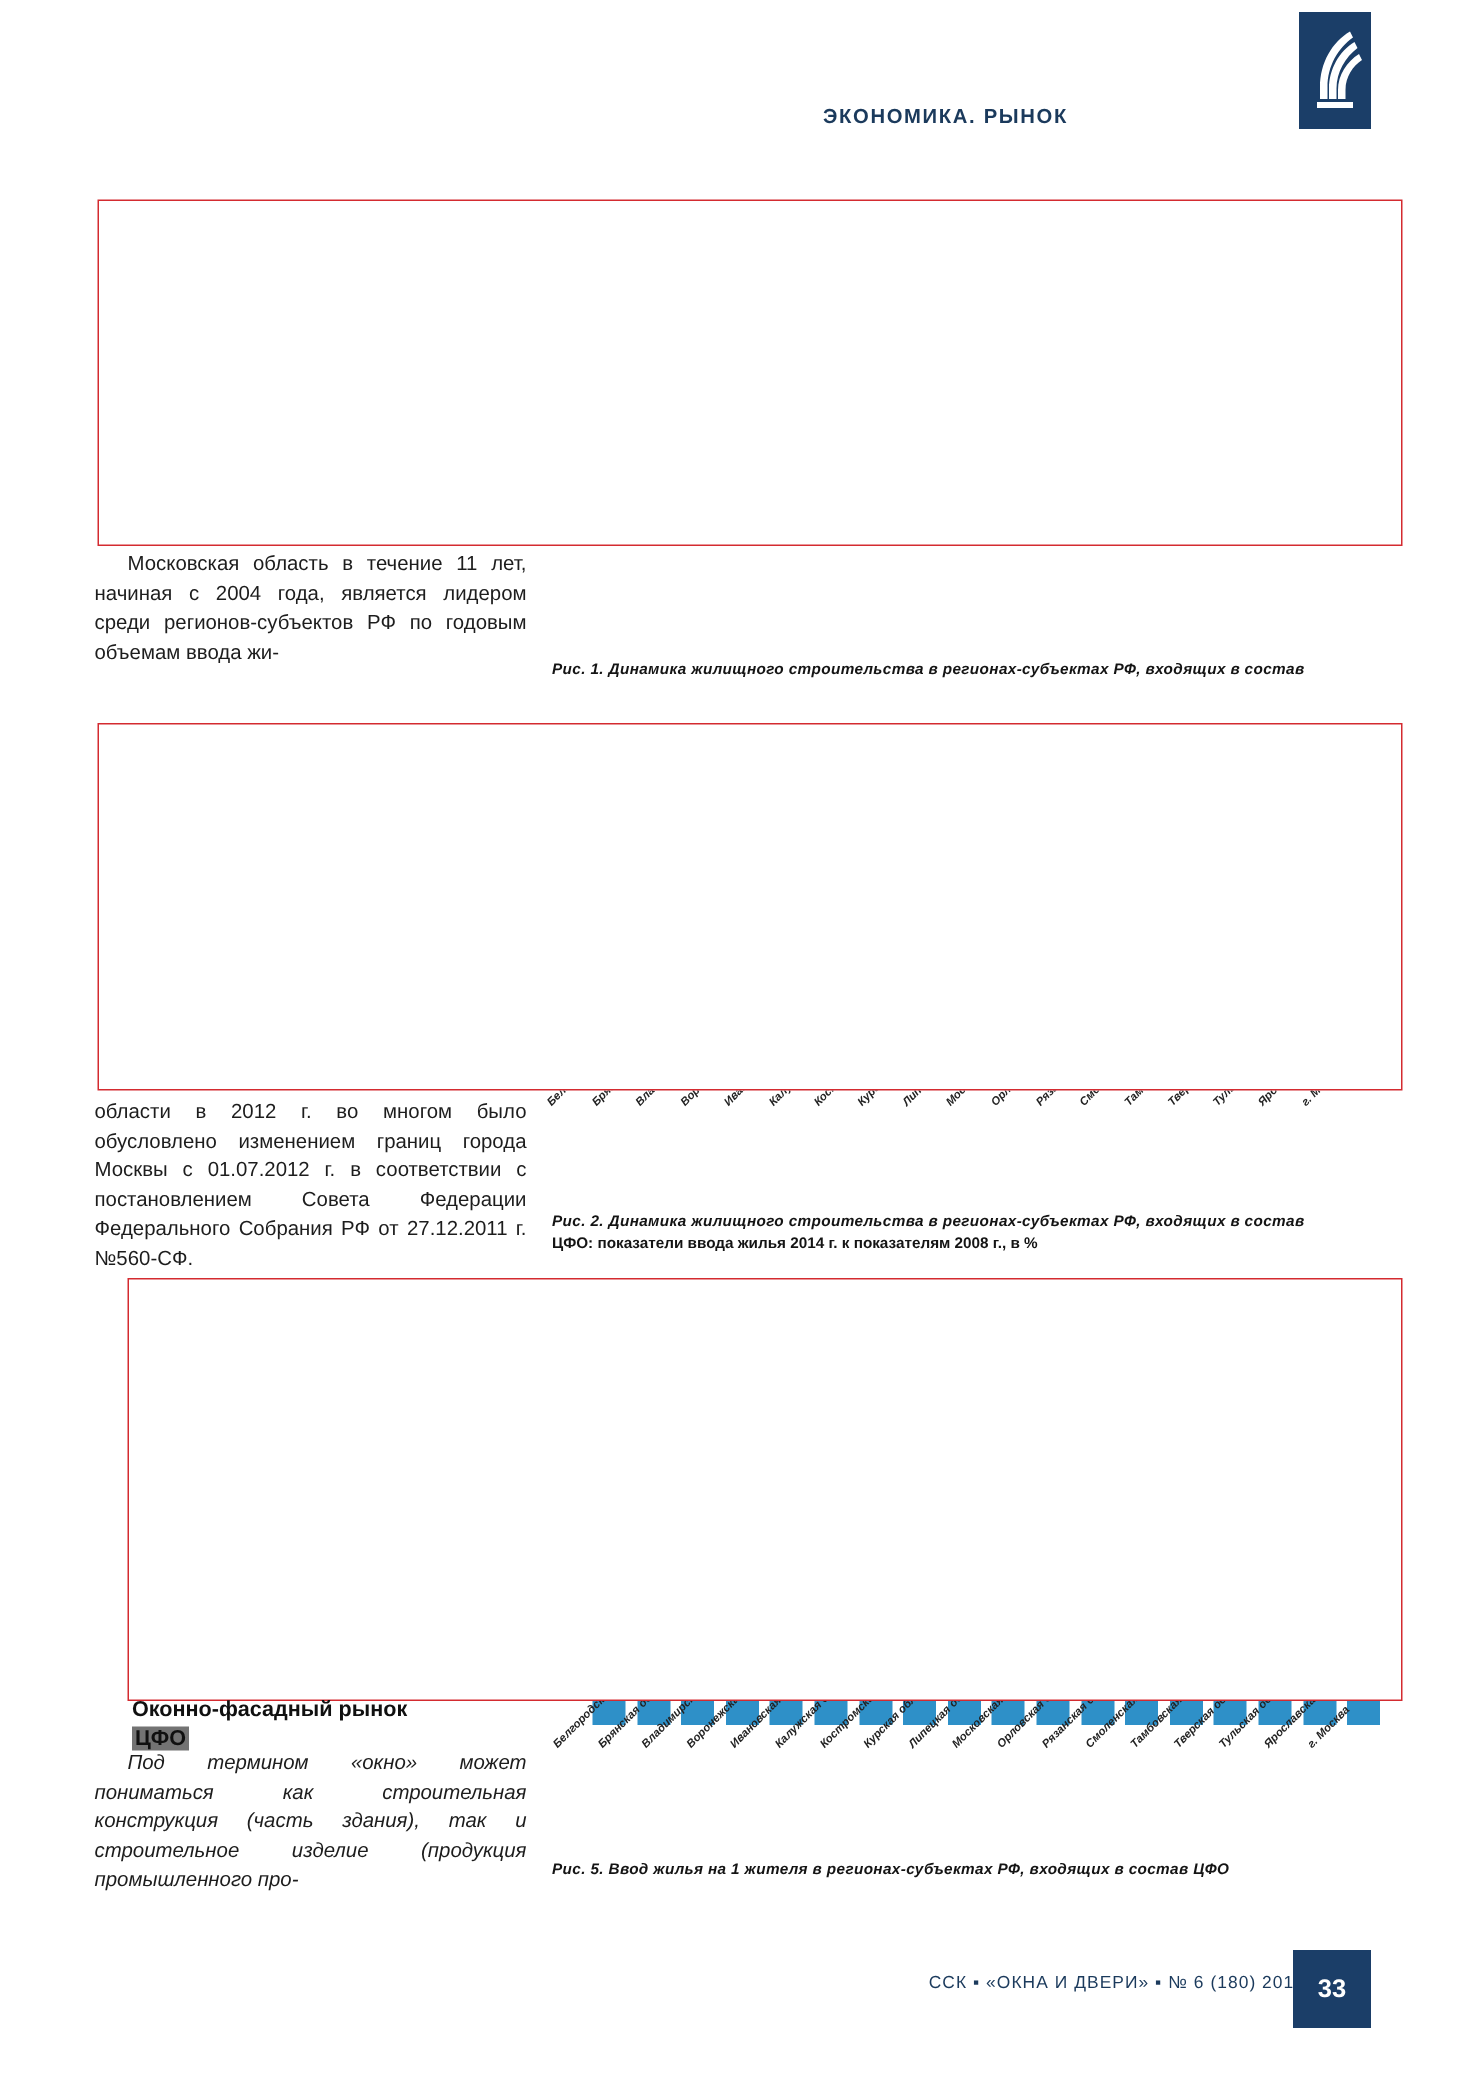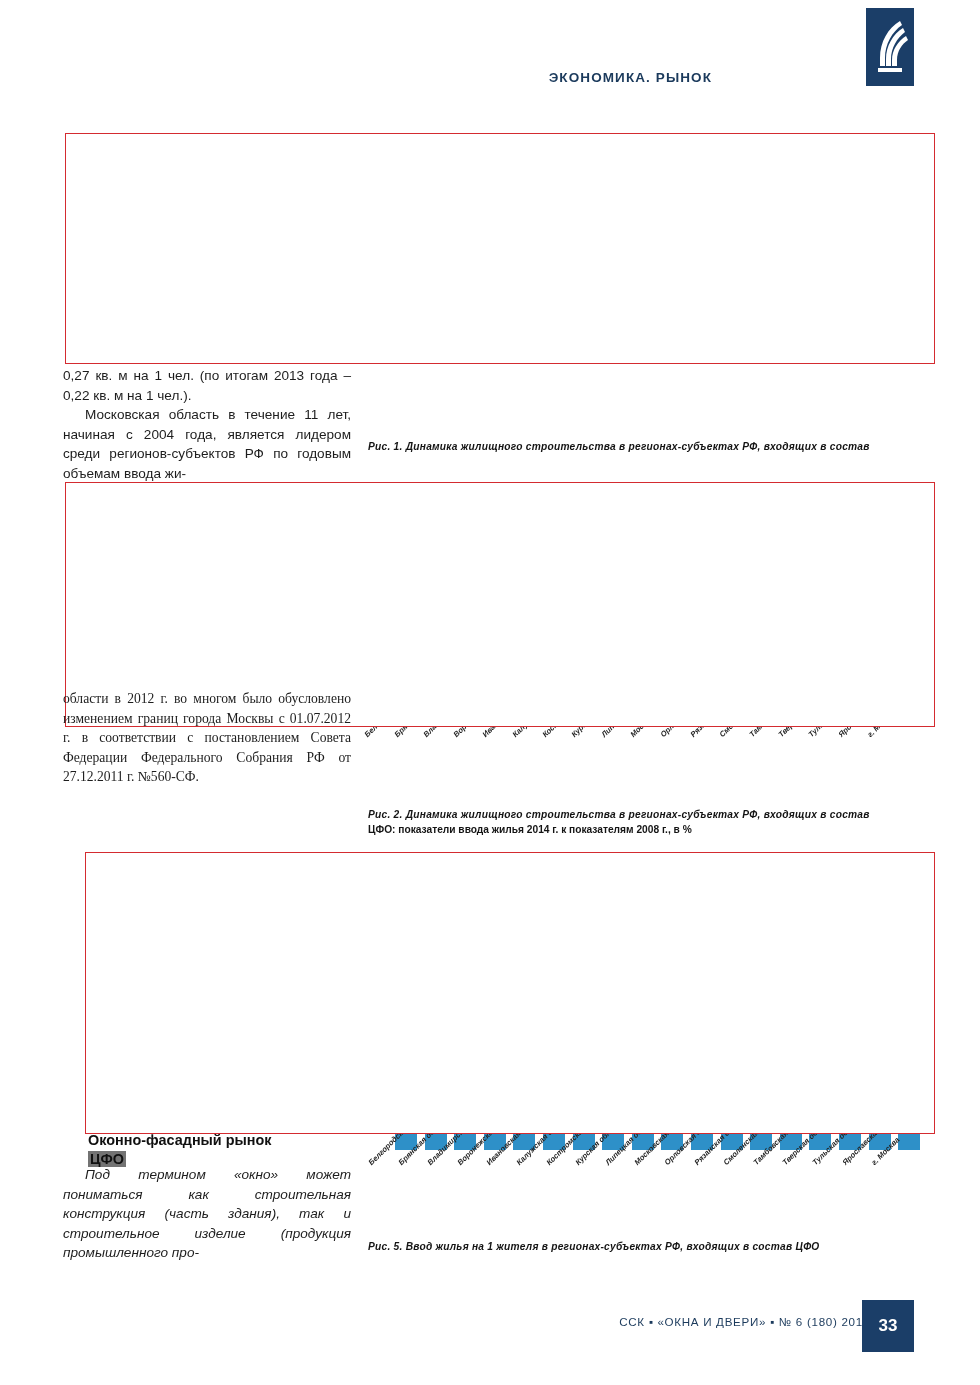--- a/index.html
+++ b/index.html
@@ -201,25 +201,24 @@
         <span class="xlab" style="left: 481.6px; top: 8px;">Ярославская область</span>
         <span class="xlab" style="left: 511.2px; top: 8px;">г. Москва</span>
       </div>
   </div>
   <div class="figbox" id="figbox3"></div>
   <div class="figcap" style="left:368px;top:1240px;width:568px;">
     <span class="l1">Рис. 5. Ввод жилья на 1 жителя в регионах-субъектах РФ, входящих в состав ЦФО</span>
   </div>
 
   <div class="col" style="top:366px;">
-    <p>0,27 кв. м на 1 чел. (по итогам 2013 года – 0,22 кв. м на 1 чел.).</p>
     <p class="ind">Московская область в течение 11 лет, начиная с 2004 года, является лидером среди регионов-субъектов РФ по годовым объемам ввода жи-</p>
   </div>
 
-  <div class="col" style="top:689px;font-family:Liberation Serif, serif;">
+  <div class="col" style="top:731px;">
     <p>области в 2012 г. во многом было обусловлено изменением границ города Москвы с 01.07.2012 г. в соответствии с постановлением Совета Федерации Федерального Собрания РФ от 27.12.2011 г. №560-СФ.</p>
   </div>
 
   <div style="position:absolute;left:63px;top:864px;width:24px;font-size:13.6px;line-height:19.6px;color:#1d1d1d;overflow:hidden;">
     <div id="occluded-fragments"></div>
   </div>
 
   <div class="sec-head">
     <span>Оконно-фасадный рынок</span><br>
     <span class="hl">ЦФО</span>

